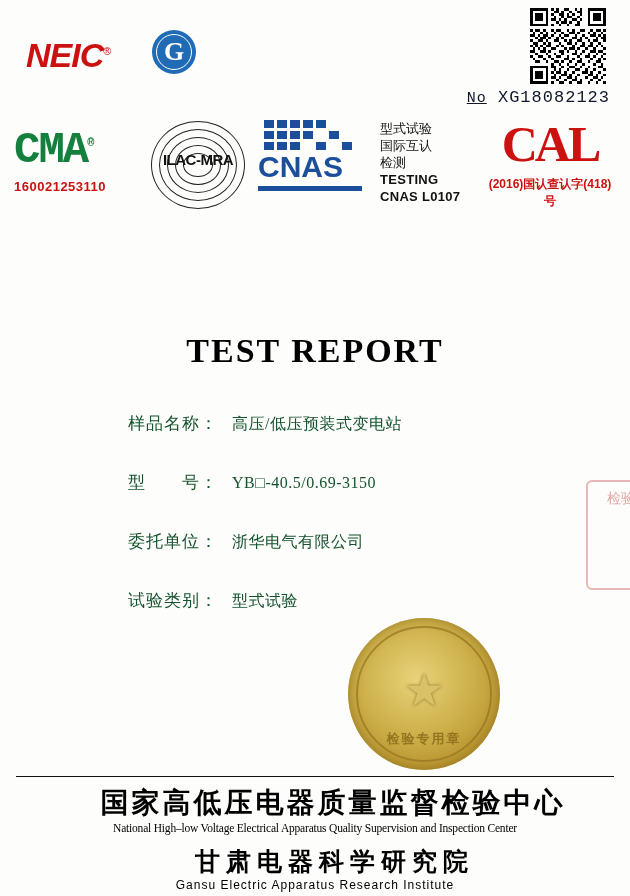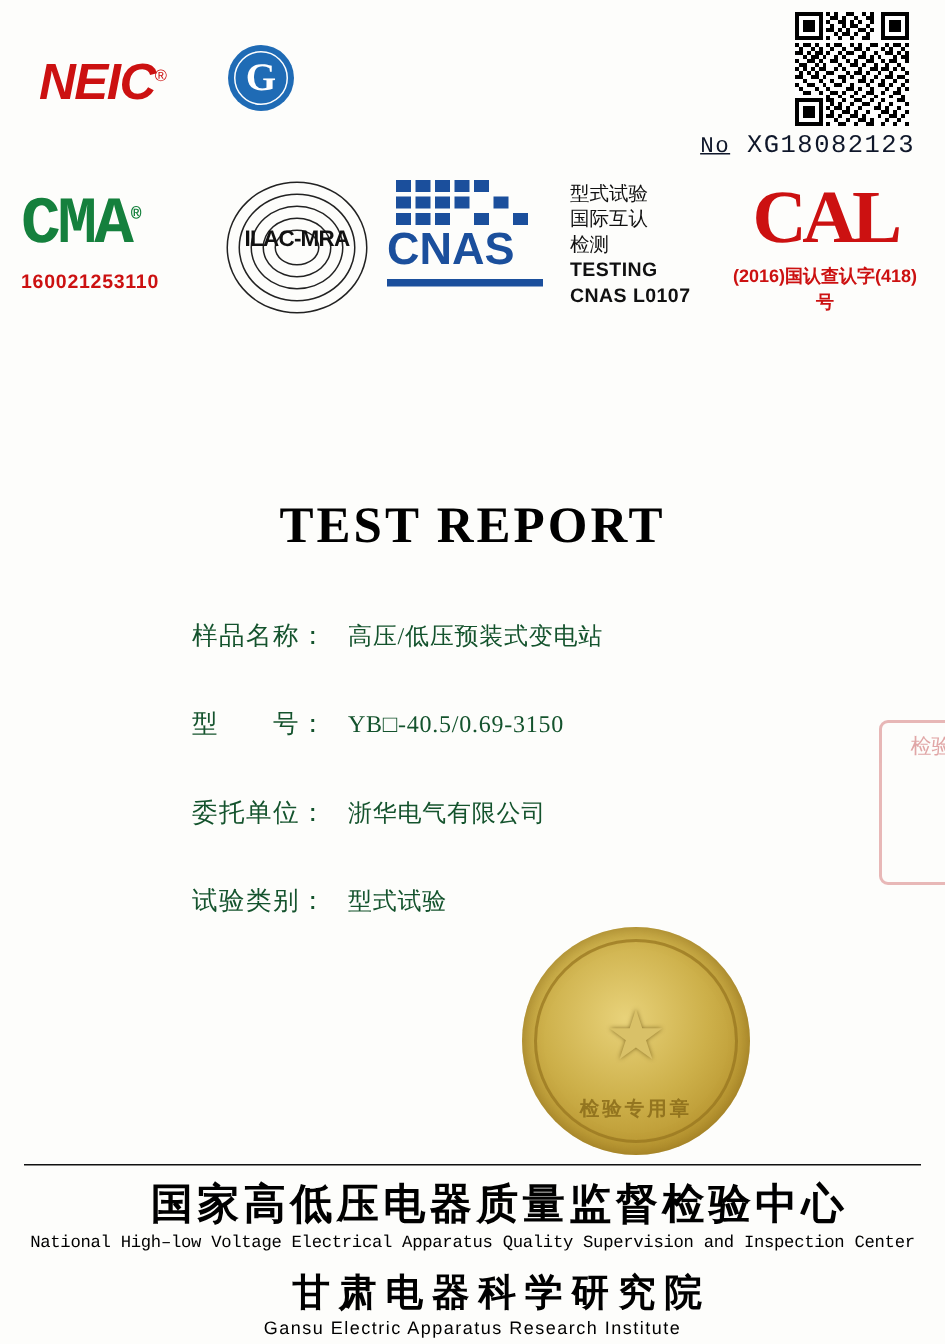--- a/index.html
+++ b/index.html
@@ -329,21 +329,21 @@
     font-weight: bold;
     letter-spacing: 3px;
     color: #000;
     padding-left: 36px;
   }
   .org-en {
     position: absolute;
     left: 0; right: 0;
     top: 822px;
     text-align: center;
-    font-family: Liberation Mono, monospace;
+    font-family: Liberation Serif, serif;
     font-size: 11.5px;
     color: #000;
     letter-spacing: -0.2px;
   }
   .inst-cn {
     position: absolute;
     left: 0; right: 0;
     top: 845px;
     text-align: center;
     font-size: 25px;

